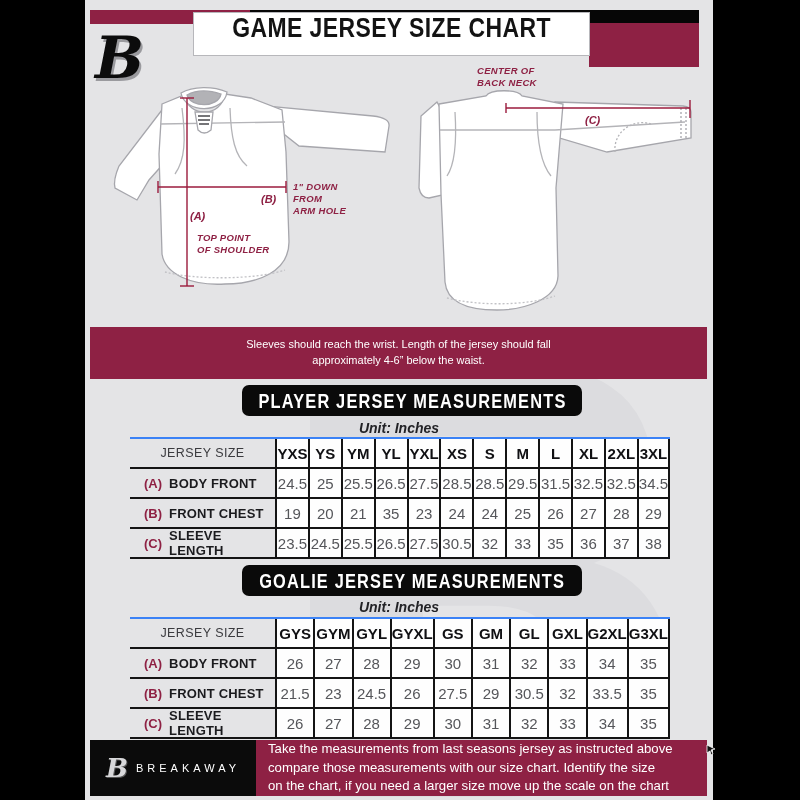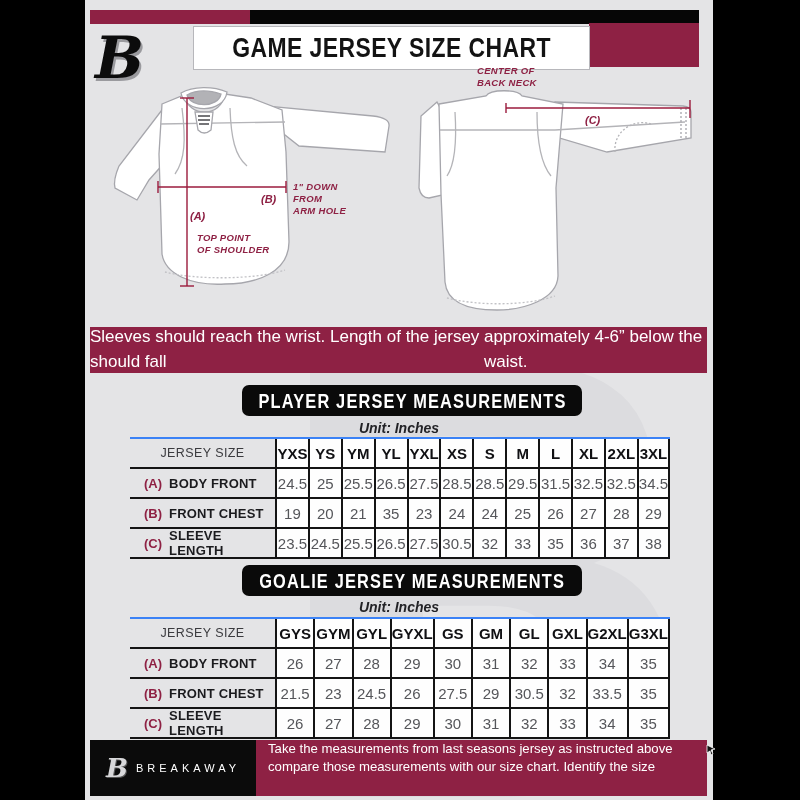--- a/index.html
+++ b/index.html
@@ -5,29 +5,29 @@
   html,body{margin:0;padding:0;}
   body{width:800px;height:800px;background:#000;position:relative;overflow:hidden;
        font-family:"Liberation Sans","DejaVu Sans",sans-serif;}
   .canvas{position:absolute;left:85px;top:0;width:628px;height:800px;background:#e4e4e6;overflow:hidden;}
   .watermark{position:absolute;left:170px;top:290px;font-family:"DejaVu Sans",sans-serif;
        font-weight:bold;font-size:600px;line-height:1;color:#dcdcdf;z-index:0;user-select:none;}
   .layer{position:absolute;inset:0;z-index:1;}
   
   .top-stripe-maroon{position:absolute;left:5px;top:10px;width:160px;height:14px;background:#8e2144;}
   .top-stripe-black{position:absolute;left:165px;top:10px;width:449px;height:14px;background:#060606;}
-  .title-box{position:absolute;left:108px;top:26px;width:395px;height:42px;background:#fff;
-       border:1px solid #b7b7bb;display:flex;align-items:center;justify-content:center;}
+  .title-box{position:absolute;left:108px;top:12px;width:395px;height:42px;background:#fff;
+       border:1px solid #b7b7bb;display:flex;align-items:flex-start;justify-content:center;}
   .title-text{font-weight:800;font-size:27px;color:#131313;letter-spacing:.5px;transform:scaleX(.85);white-space:nowrap;}
   .title-maroon{position:absolute;left:504px;top:23px;width:110px;height:44px;background:#8e2144;}
   .logo{position:absolute;left:10px;top:24px;font-family:"DejaVu Serif","Liberation Serif",serif;
        font-weight:bold;font-style:italic;font-size:58px;color:#0c0c0c;text-shadow:2px 3px 0 #9a9a9e;}
   
-  .banner{position:absolute;left:5px;top:327px;width:617px;height:46px;background:#8e2144;color:#fff;
-       display:flex;flex-direction:row;align-items:center;justify-content:center;font-size:17px;line-height:1.45;}
+  .banner{position:absolute;left:5px;top:327px;width:617px;height:52px;background:#8e2144;color:#fff;
+       display:flex;flex-direction:column;align-items:center;justify-content:center;font-size:11px;line-height:1.45;}
   
   .section-pill{position:absolute;left:157px;width:340px;height:31px;background:#0a0a0a;border-radius:7px;
        display:flex;align-items:center;justify-content:center;}
   .section-pill span{color:#fff;font-weight:800;font-size:21px;letter-spacing:1.5px;transform:scaleX(.78);white-space:nowrap;}
   .unit{position:absolute;left:0;width:628px;text-align:center;font-size:14px;font-weight:bold;font-style:italic;color:#222226;}
   
   .sizetable{position:absolute;left:45px;width:540px;display:grid;border-top:2px solid #3b82f6;}
   .cell{height:28px;display:flex;align-items:center;justify-content:center;
        border-bottom:2px solid #141414;font-size:15px;color:#55565a;background:#fefefe;}
   .cell.vline{border-left:2px solid #141414;}
@@ -37,21 +37,21 @@
   .cell.label-head{background:transparent;justify-content:center;font-size:12.5px;color:#3a3a3e;letter-spacing:.4px;}
   .rowkey{color:#8e2144;font-weight:bold;font-size:13px;margin-right:7px;}
   .rowlab{color:#1b1b1e;font-size:13px;font-weight:700;letter-spacing:.2px;}
   
   .footer-black{position:absolute;left:5px;top:740px;width:166px;height:56px;background:#0b0b0b;
        display:flex;align-items:center;justify-content:center;gap:8px;}
   .footer-logo{font-family:"DejaVu Serif","Liberation Serif",serif;font-weight:bold;font-style:italic;
        font-size:26px;color:#d8d8da;text-shadow:1px 1px 0 #555;}
   .footer-brand{color:#fff;font-weight:normal;font-size:11px;letter-spacing:4px;}
   .footer-maroon{position:absolute;left:171px;top:740px;width:451px;height:56px;background:#8e2144;
-       color:#fff;font-size:13.2px;line-height:1.4;display:flex;flex-direction:column;justify-content:flex-start;padding-left:12px;box-sizing:border-box;}
+       color:#fff;font-size:13.2px;line-height:1.4;display:flex;flex-direction:column;justify-content:center;padding-left:12px;box-sizing:border-box;}
   
   svg text{font-family:"Liberation Sans","DejaVu Sans",sans-serif;}
   .anno{font-style:italic;font-weight:bold;fill:#8e2144;font-size:9.5px;letter-spacing:.3px;}
   .annokey{font-style:italic;font-weight:bold;fill:#8e2144;font-size:11px;}
   .cursor{position:absolute;left:706px;top:744px;z-index:3;}
 </style>
 </head>
 <body>
 
 <div class="canvas">
@@ -272,19 +272,20 @@
         <div class="cell vline lastcol">35</div>
       </div>
 
     <div class="footer-black">
       <span class="footer-logo">B</span>
       <span class="footer-brand">BREAKAWAY</span>
     </div>
     <div class="footer-maroon">
       <div>Take the measurements from last seasons jersey as instructed above</div>
       <div>compare those measurements  with our size chart. Identify the size</div>
+      <div>on the chart, if you need a larger size move up the scale on the chart</div>
     </div>
   </div>
 </div>
 
 <svg class="cursor" width="12" height="12" viewBox="0 0 12 12">
   <path d="M1,1 L9,5 L5,6 L7,10 L5,11 L4,7 L1,9 Z" fill="#111" stroke="#fff" stroke-width="0.8"></path>
 </svg>
 
 </body></html>

